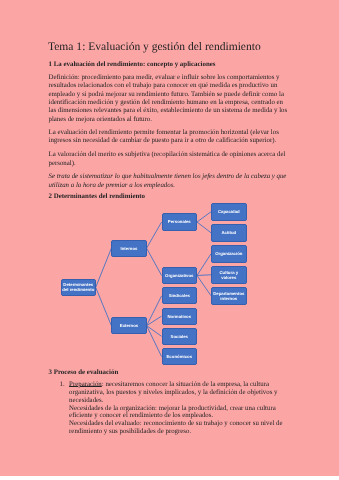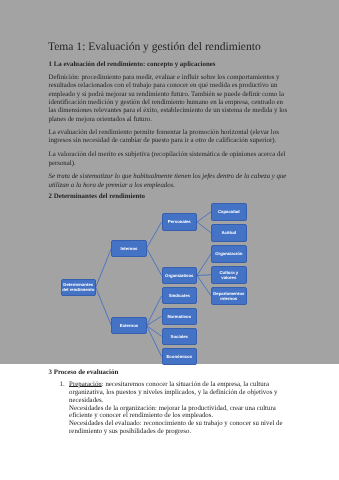--- a/index.html
+++ b/index.html
@@ -1,19 +1,19 @@
 <!DOCTYPE html>
 <html><head>
 <meta charset="utf-8">
 <style>
   html,body{margin:0;padding:0;}
   body{width:339px;height:480px;background:#ffffff;
        font-family:"Liberation Serif",serif;color:#242424;overflow:hidden;
        -webkit-font-smoothing:antialiased;text-rendering:geometricPrecision;}
-  .page{position:relative;width:339px;height:364px;background:#a3a3a3;}
+  .page{position:relative;width:339px;height:476px;background:#fca5a5;}
   .title{position:absolute;left:48px;top:40.5px;font-size:11.55px;white-space:nowrap;}
   .h2{position:absolute;left:48.5px;font-weight:bold;font-size:6.9px;white-space:nowrap;}
   .p{position:absolute;left:48.5px;width:240px;font-size:6.85px;line-height:8.35px;}
   .p.it{font-style:italic;}
   
   .olist{position:absolute;left:69.1px;top:380.9px;width:220px;font-size:6.85px;line-height:7.88px;}
   .li{position:relative;}
   .li .num{position:absolute;left:-9.5px;top:0;}
   .u{text-decoration:underline;text-decoration-thickness:0.45px;text-underline-offset:0.05px;}
   .sub{padding-left:0px;}

